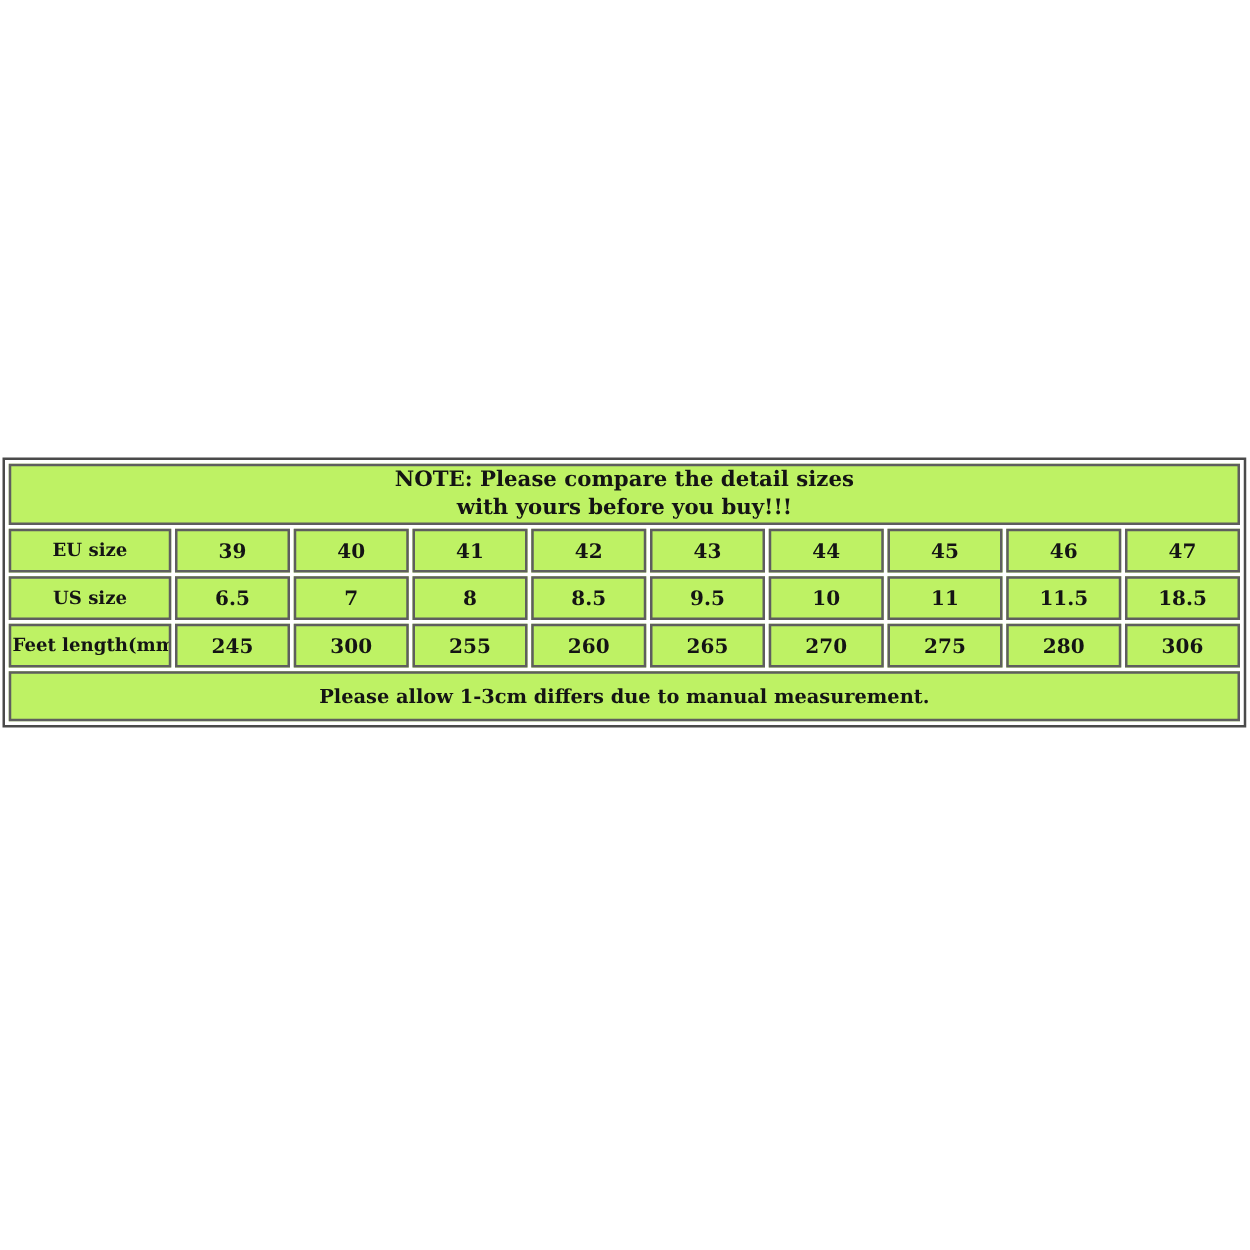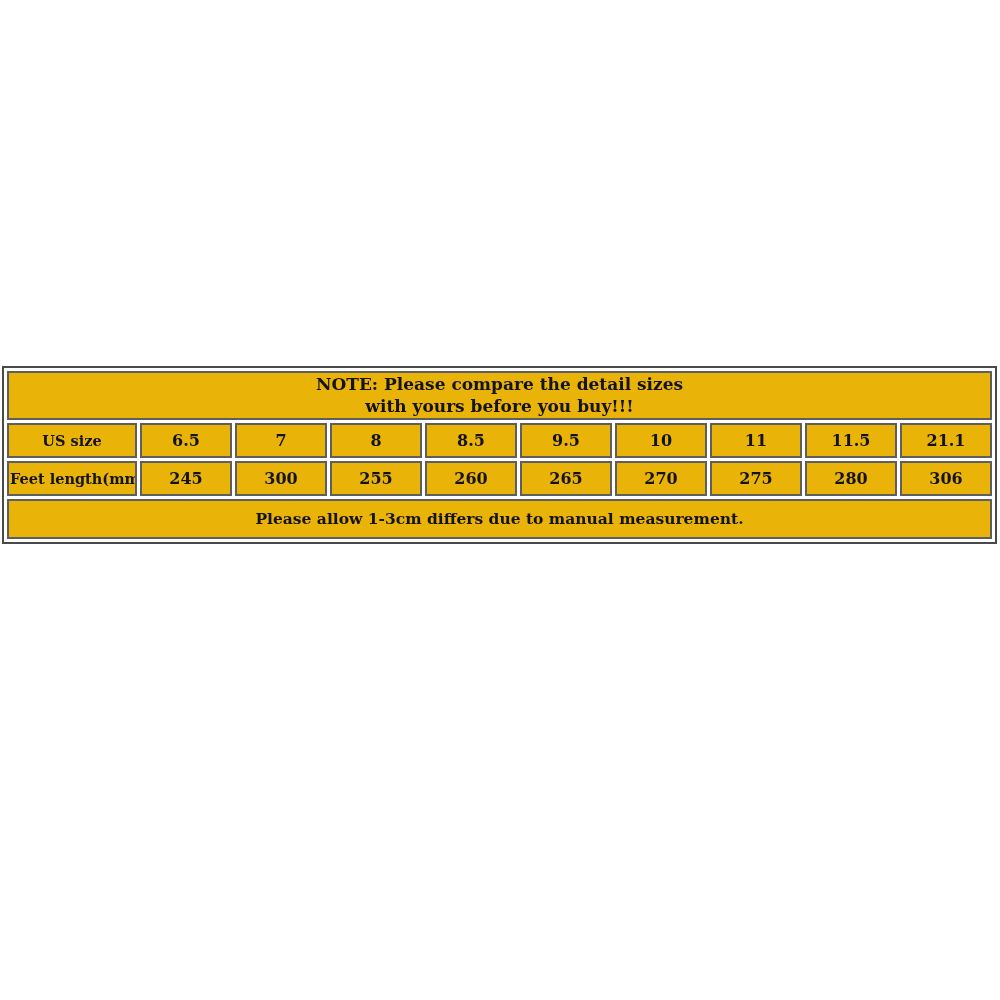--- a/index.html
+++ b/index.html
@@ -26,21 +26,21 @@
   table.size-chart {
     width: 100%;
     border-collapse: separate;
     border-spacing: 3px;
     border: 2px solid #4a4a4a;
     background: #ffffff;
     table-layout: fixed;
   }
   td {
     border: 2px solid #5e5e5e;
-    background: #eab308;
+    background: #bef264;
     text-align: center;
     vertical-align: middle;
     color: #141414;
     font-weight: bold;
     overflow: hidden;
     white-space: nowrap;
     padding: 0 1px;
   }
   td.note-cell {
     height: 44px;
@@ -86,32 +86,44 @@
       </colgroup>
 
       <tbody>
           <tr>
         <td class="note-cell" colspan="10">
           <div>NOTE: Please compare the detail sizes</div>
           <div>with yours before you buy!!!</div>
         </td>
       </tr>
 
+      <tr>
+        <td class="label-cell">EU size</td>
+        <td class="value-cell">39</td>
+        <td class="value-cell">40</td>
+        <td class="value-cell">41</td>
+        <td class="value-cell">42</td>
+        <td class="value-cell">43</td>
+        <td class="value-cell">44</td>
+        <td class="value-cell">45</td>
+        <td class="value-cell">46</td>
+        <td class="value-cell">47</td>
+      </tr>
 
       <tr>
         <td class="label-cell">US size</td>
         <td class="value-cell">6.5</td>
         <td class="value-cell">7</td>
         <td class="value-cell">8</td>
         <td class="value-cell">8.5</td>
         <td class="value-cell">9.5</td>
         <td class="value-cell">10</td>
         <td class="value-cell">11</td>
         <td class="value-cell">11.5</td>
-        <td class="value-cell">21.1</td>
+        <td class="value-cell">18.5</td>
       </tr>
 
       <tr>
         <td class="label-cell">Feet length(mm)</td>
         <td class="value-cell">245</td>
         <td class="value-cell">300</td>
         <td class="value-cell">255</td>
         <td class="value-cell">260</td>
         <td class="value-cell">265</td>
         <td class="value-cell">270</td>

